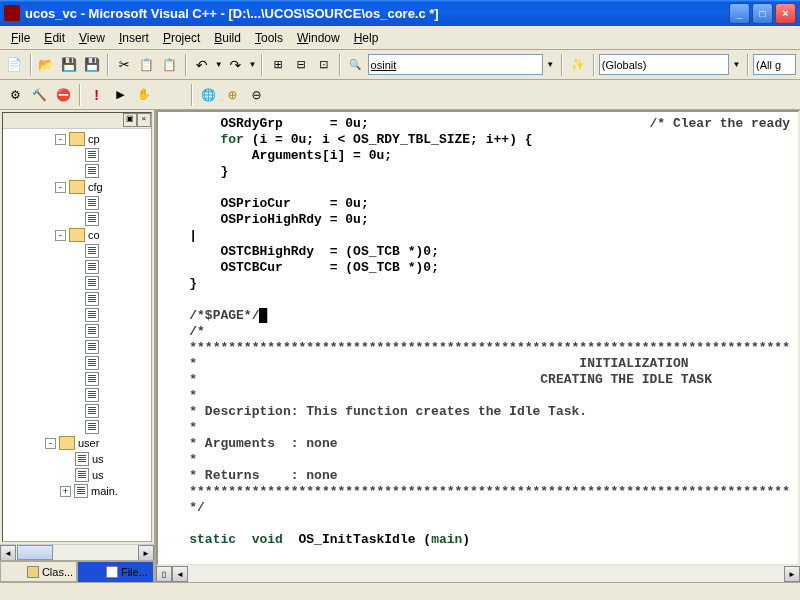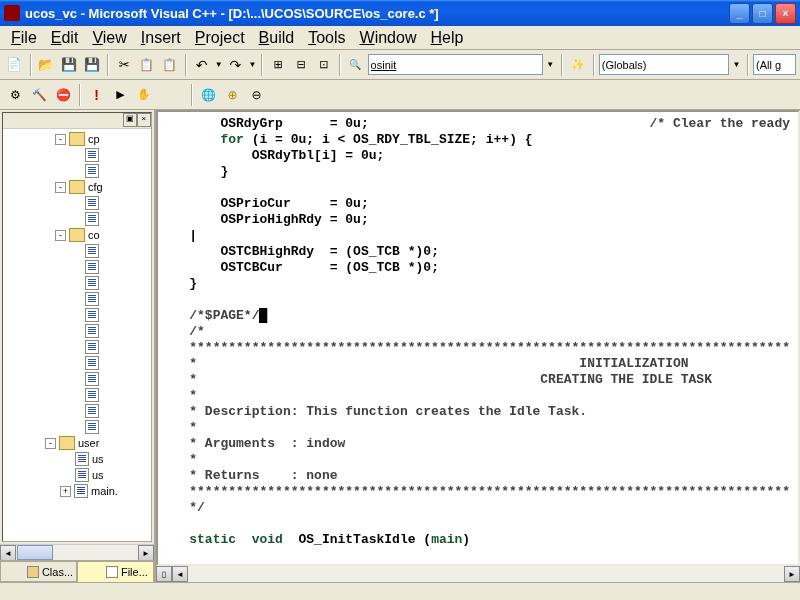--- a/index.html
+++ b/index.html
@@ -5,21 +5,21 @@
     * { margin: 0; padding: 0; box-sizing: border-box; }
     body { font-family: "Tahoma", sans-serif; font-size: 11px; background: #ece9d8; overflow: hidden; width: 800px; height: 600px; }
     
     .titlebar { height: 26px; background: linear-gradient(to bottom, #3c94ff 0%, #0b5be0 8%, #1060e8 45%, #0b52d0 100%); display: flex; align-items: center; padding: 0 4px; color: white; font-weight: bold; font-size: 13px; }
     .titlebar-icon { width: 16px; height: 16px; margin-right: 5px; background: #8b0000; border-radius: 2px; }
     .window-controls { margin-left: auto; display: flex; gap: 2px; }
     .win-btn { width: 21px; height: 21px; background: linear-gradient(to bottom, #7eb6ff, #3a7de0); border: 1px solid #1a4ba8; border-radius: 3px; color: white; font-size: 10px; display: flex; align-items: center; justify-content: center; cursor: pointer; font-weight: bold; }
     .win-btn.close { background: linear-gradient(to bottom, #f88, #d44); border-color: #a22; }
     
     .menubar { height: 24px; background: #ece9d8; border-bottom: 1px solid #aca899; display: flex; align-items: center; padding: 0 4px; }
-    .menu-item { padding: 3px 7px; cursor: pointer; font-size: 16px; }
+    .menu-item { padding: 3px 7px; cursor: pointer; font-size: 12px; }
     .menu-item .u { text-decoration: underline; }
     
     .toolbar { height: 30px; background: #ece9d8; border-bottom: 1px solid #aca899; display: flex; align-items: center; padding: 2px 4px; gap: 1px; }
     .tool-btn { width: 23px; height: 22px; border: 1px solid transparent; display: flex; align-items: center; justify-content: center; cursor: pointer; font-size: 14px; }
     .tool-sep { width: 2px; height: 22px; border-left: 1px solid #aca899; border-right: 1px solid #fff; margin: 0 3px; }
     .tool-combo { height: 21px; border: 1px solid #7f9db9; background: white; font-size: 11px; padding: 0 2px; }
     
     .toolbar2 { height: 30px; background: #ece9d8; border-bottom: 1px solid #aca899; display: flex; align-items: center; padding: 2px 4px; gap: 1px; }
     
     .main { display: flex; height: calc(600px - 26px - 24px - 30px - 30px - 18px); }
@@ -29,21 +29,21 @@
     .tree-toolbar { height: 16px; background: #ece9d8; border-bottom: 1px solid #ccc; display: flex; justify-content: flex-end; }
     .tree { padding: 2px; font-size: 11px; overflow-y: auto; height: calc(100% - 16px); }
     .tree-node { display: flex; align-items: center; white-space: nowrap; padding: 1px 0; }
     .tree-indent { display: inline-block; }
     .tree-toggle { width: 11px; height: 11px; border: 1px solid #919191; font-size: 9px; line-height: 9px; text-align: center; margin-right: 3px; cursor: pointer; background: white; }
     .tree-icon { width: 16px; height: 14px; margin-right: 3px; background: #f5d988; border: 1px solid #b89030; }
     .file-icon { width: 14px; height: 14px; margin-right: 3px; background: white; border: 1px solid #888; position: relative; }
     .file-icon::before { content: ""; position: absolute; top: 2px; left: 2px; width: 8px; height: 1px; background: #2050b0; box-shadow: 0 2px #2050b0, 0 4px #2050b0, 0 6px #2050b0; }
     .sidebar-tabs { display: flex; height: 22px; background: #ece9d8; border-top: 1px solid #aca899; }
     .sidebar-tab { flex: 1; border: 1px solid #aca899; background: #ece9d8; font-size: 11px; display: flex; align-items: center; justify-content: center; cursor: pointer; gap: 3px; padding-left: 23px; }
-    .sidebar-tab.active { background: #fef9c3; border-bottom: none; }
+    .sidebar-tab.active { background: #1d4ed8; border-bottom: none; }
     .scrollbar-h { height: 16px; background: #ece9d8; border-top: 1px solid #ccc; display: flex; }
     .scroll-btn { width: 16px; height: 16px; background: linear-gradient(#f0f0f0,#d0d0d0); border: 1px solid #888; font-size: 8px; display: flex; align-items: center; justify-content: center; }
     .scroll-thumb { flex: 0.4; background: linear-gradient(#e0e8f8,#c0d0e8); border: 1px solid #7a98c0; margin: 0 1px; }
     .scroll-track { flex: 1; background: #efefe7; }
     
     .editor { flex: 1; display: flex; flex-direction: column; background: white; }
     .editor-content { flex: 1; background: white; border: 2px inset #ece9d8; padding: 4px 8px; overflow: hidden; font-family: "Courier New", monospace; font-size: 13px; font-weight: bold; white-space: pre; line-height: 16px; color: #000; }
     .editor-scrollbar { height: 16px; background: #ece9d8; display: flex; }
     
     .kw { color: #14532d; }
@@ -261,39 +261,39 @@
       <div class="sidebar-tab active">
           <span style="width:12px;height:12px;background:#fff;border:1px solid #888"></span>
           <span>File...</span>
         </div>
     </div>
   </div>
 
   <div class="editor">
     <div class="editor-content"><span>       OSRdyGrp      = </span><span class="num">0u</span><span>;                                    </span><span class="cm">/* Clear the ready</span>
 <span class="kw">       for</span><span> (i = </span><span class="num">0u</span><span>; i &lt; OS_RDY_TBL_SIZE; i++) {</span>
-<span>           OSRdyTbl[i] = </span><span class="num">0u</span><span>;</span>
+<span>           Arguments[i] = </span><span class="num">0u</span><span>;</span>
 <span>       }</span>
 <span></span>
 <span>       OSPrioCur     = </span><span class="num">0u</span><span>;</span>
 <span>       OSPrioHighRdy = </span><span class="num">0u</span><span>;</span>
 <span>   |</span>
 <span>       OSTCBHighRdy  = (OS_TCB *)</span><span class="num">0</span><span>;</span>
 <span>       OSTCBCur      = (OS_TCB *)</span><span class="num">0</span><span>;</span>
 <span>   }</span>
 <span></span>
 <span class="cm">   /*$PAGE*/</span><span style="background:#000;color:#000">█</span>
 <span class="cm">   /*</span>
 <span class="cm">   *****************************************************************************</span>
 <span class="cm">   *                                                 INITIALIZATION</span>
 <span class="cm">   *                                            CREATING THE IDLE TASK</span>
 <span class="cm">   *</span>
 <span class="cm">   * Description: This function creates the Idle Task.</span>
 <span class="cm">   *</span>
-<span class="cm">   * Arguments  : indow</span>
+<span class="cm">   * Arguments  : none</span>
 <span class="cm">   *</span>
 <span class="cm">   * Returns    : none</span>
 <span class="cm">   *****************************************************************************</span>
 <span class="cm">   */</span>
 <span></span>
 <span class="kw">   static  void</span><span>  OS_InitTaskIdle (</span><span class="kw">main</span><span>)</span></div>
     <div class="editor-scrollbar">
       <div class="scroll-btn">▯</div>
       <div class="scroll-btn">◄</div>
       <div class="scroll-track"></div>

